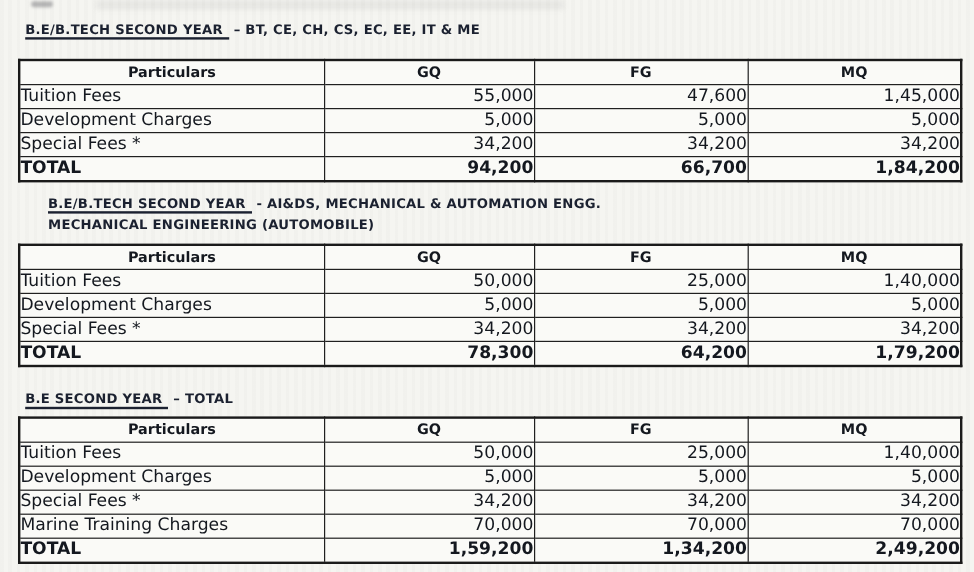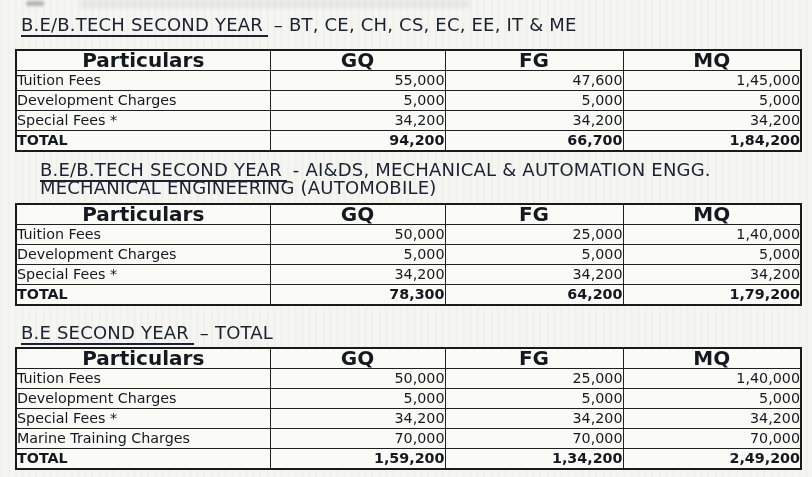--- a/index.html
+++ b/index.html
@@ -16,22 +16,22 @@
   .scan-smudge-1 {
     position:absolute; left:26px; top:1px; width:18px; height:5px;
     background: rgba(60,60,70,0.35); filter: blur(1.5px); border-radius:2px;
   }
   .scan-smudge-2 {
     position:absolute; left:80px; top:0; width:390px; height:8px;
     background: rgba(120,120,120,0.10); filter: blur(2px);
   }
   .heading {
     margin: 0 0 0 21px;
-    font-size: 18px;
-    font-weight: normal;
+    font-size: 11px;
+    font-weight: bold;
     letter-spacing: 0.2px;
     line-height: 18px;
     color: #1b2130;
     white-space: pre;
   }
   .heading .u {
     border-bottom: 2.4px solid #1b2130;
     padding-right: 5px;
     padding-bottom: 0px;
   }
@@ -52,21 +52,21 @@
     border: 1.6px solid #202020;
     height: 19px;
     padding: 0;
     font-size: 14.3px;
     line-height: 19px;
     color: #14181f;
     overflow: hidden;
     white-space: nowrap;
   }
   .fees-table { border: 2.2px solid #1a1a1a; }
-  .fees-table th { font-weight: bold; text-align: center; font-size: 20px; }
+  .fees-table th { font-weight: bold; text-align: center; font-size: 12px; }
   .c-label { text-align: left; padding-left: 6px; }
   .c-gq { text-align: right; padding-right: 62px; }
   .c-fg { text-align: right; padding-right: 64px; }
   .c-mq { text-align: right; padding-right: 24px; }
   .total-row td { font-weight: bold; }
 </style>
 </head>
 <body>
 
 <div class="page">

